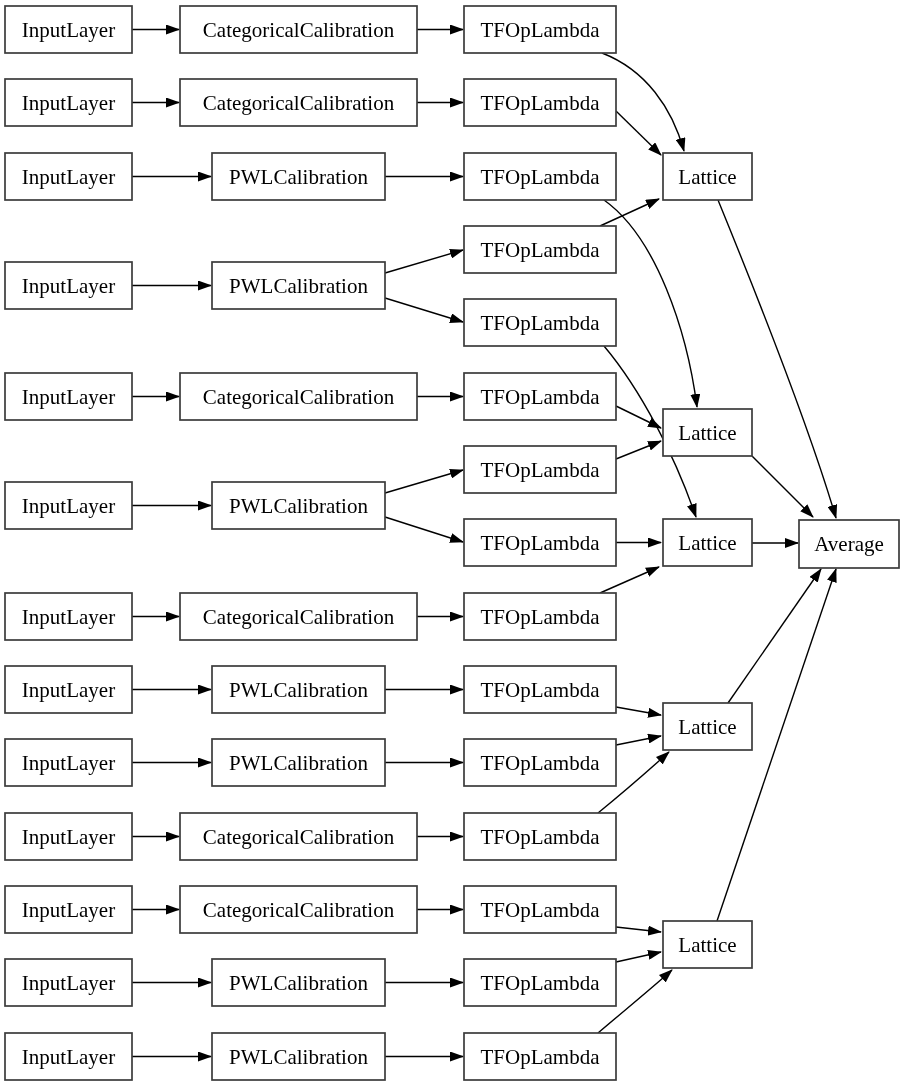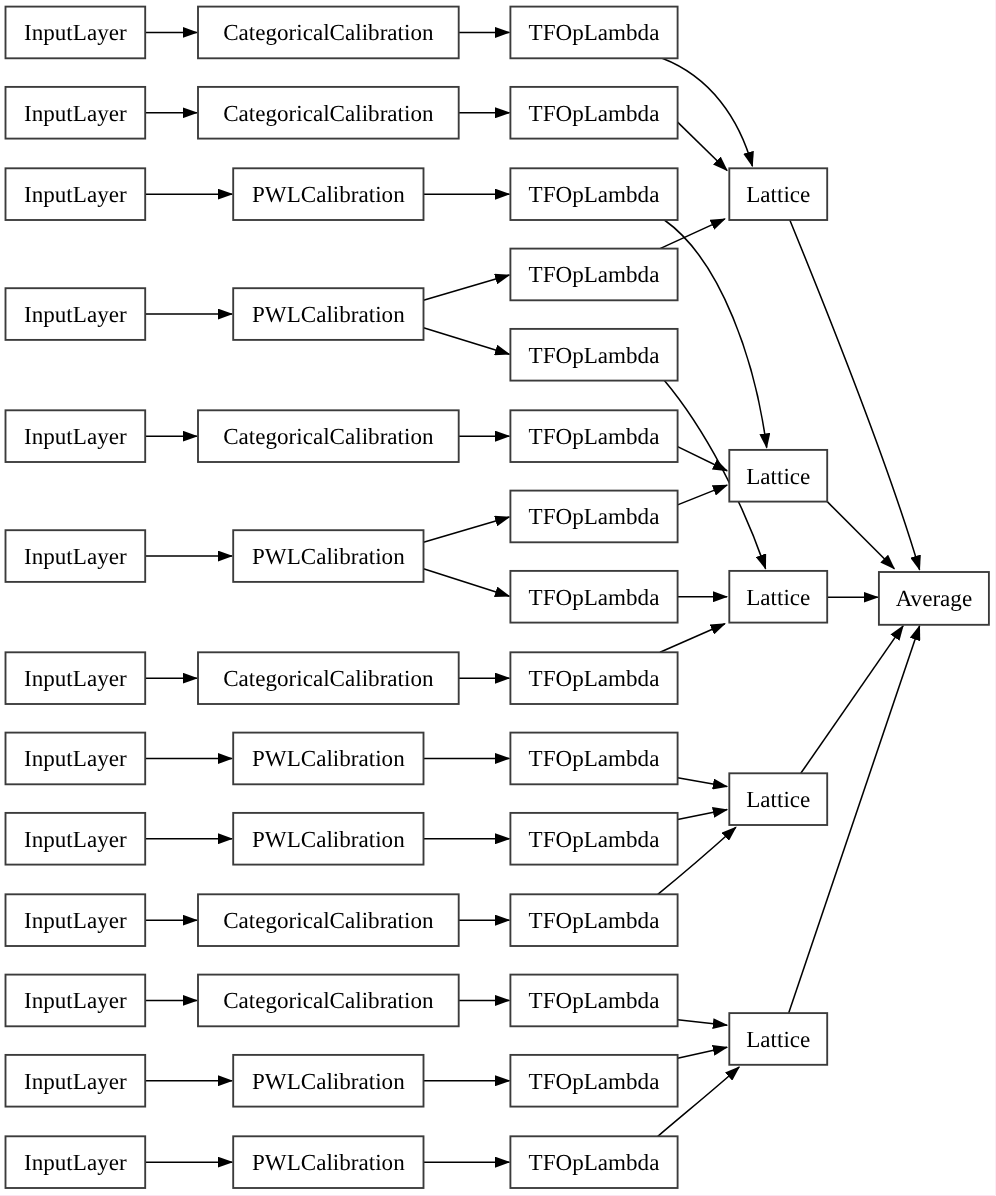--- a/index.html
+++ b/index.html
@@ -1,21 +1,21 @@
 <!DOCTYPE html>
 <html><head>
 <meta charset="utf-8">
 <style>
   html, body { margin: 0; padding: 0; }
   body { background: #ffffff; }
   .canvas {
     position: relative;
     width: 905px;
     height: 1087px;
-    background: #f9a8d4;
+    background: #5eead4;
     overflow: hidden;
   }
   svg { display: block; }
   .node-label {
     font-family: "Liberation Serif", "DejaVu Serif", serif;
     font-size: 21px;
   }
 </style>
 </head>
 <body>

